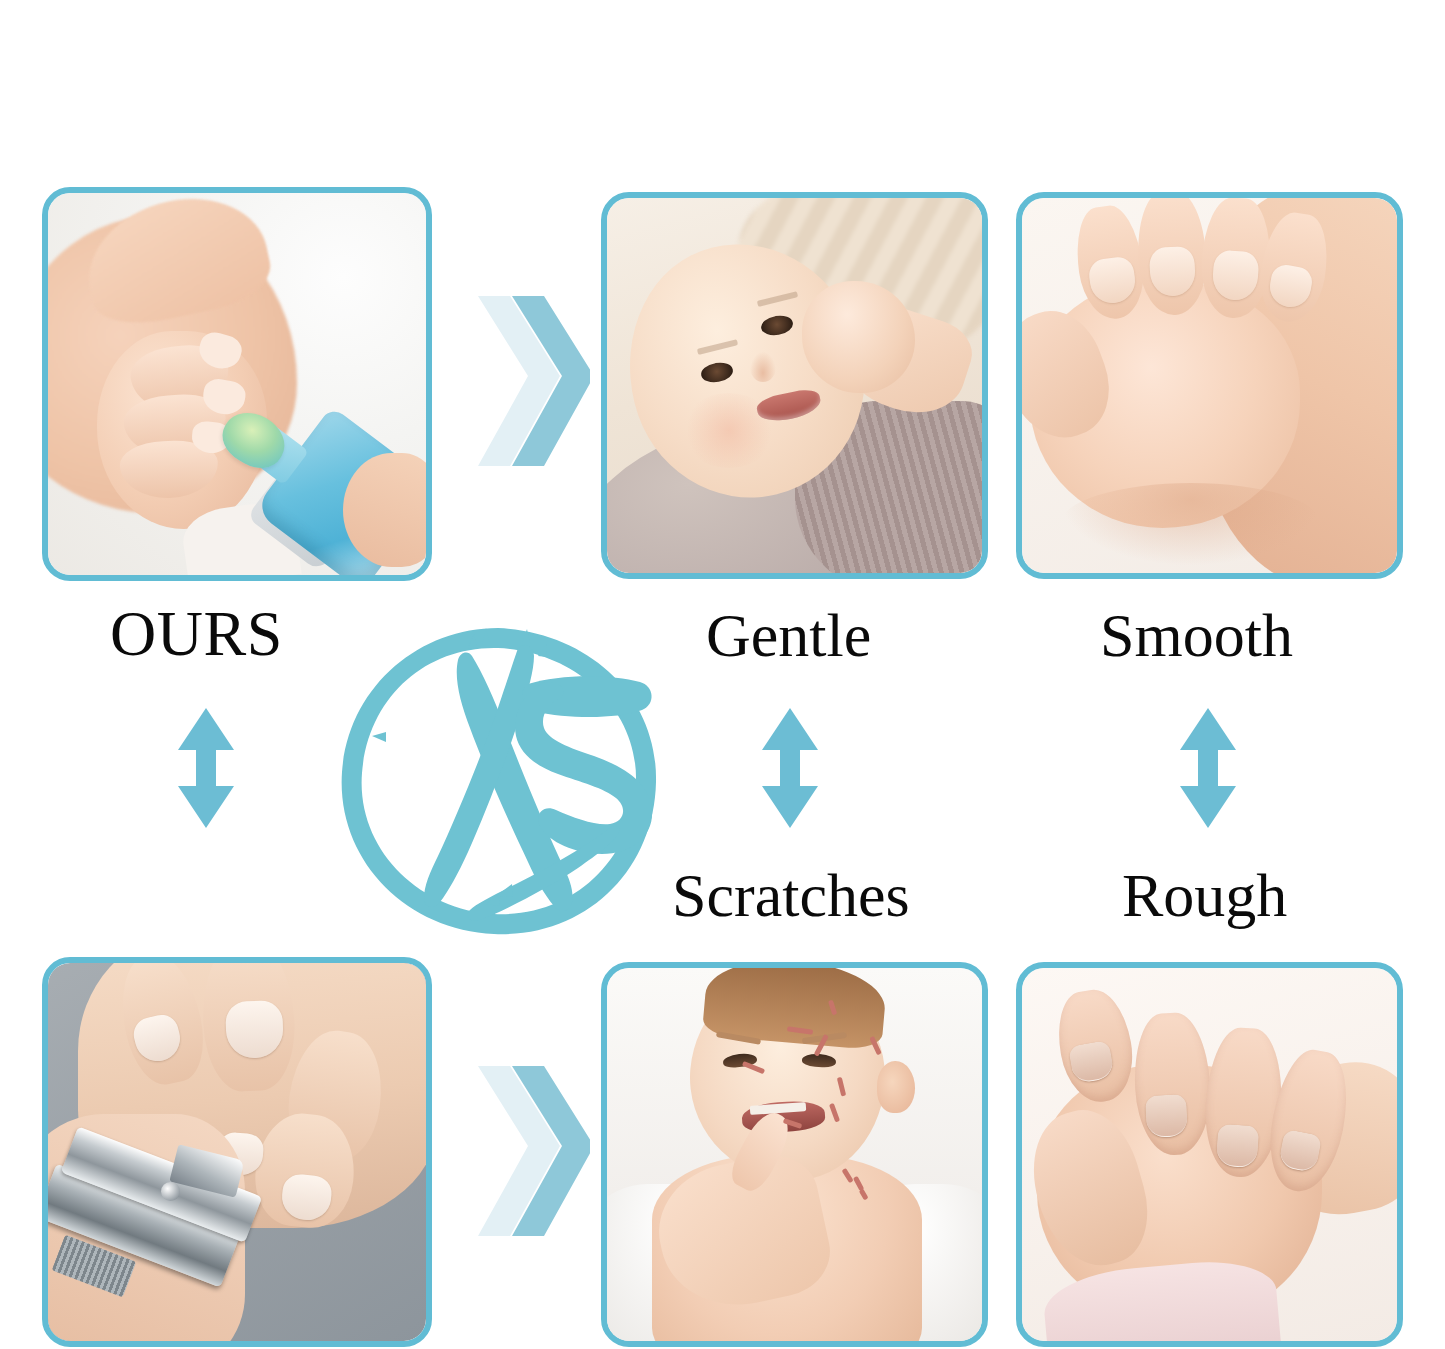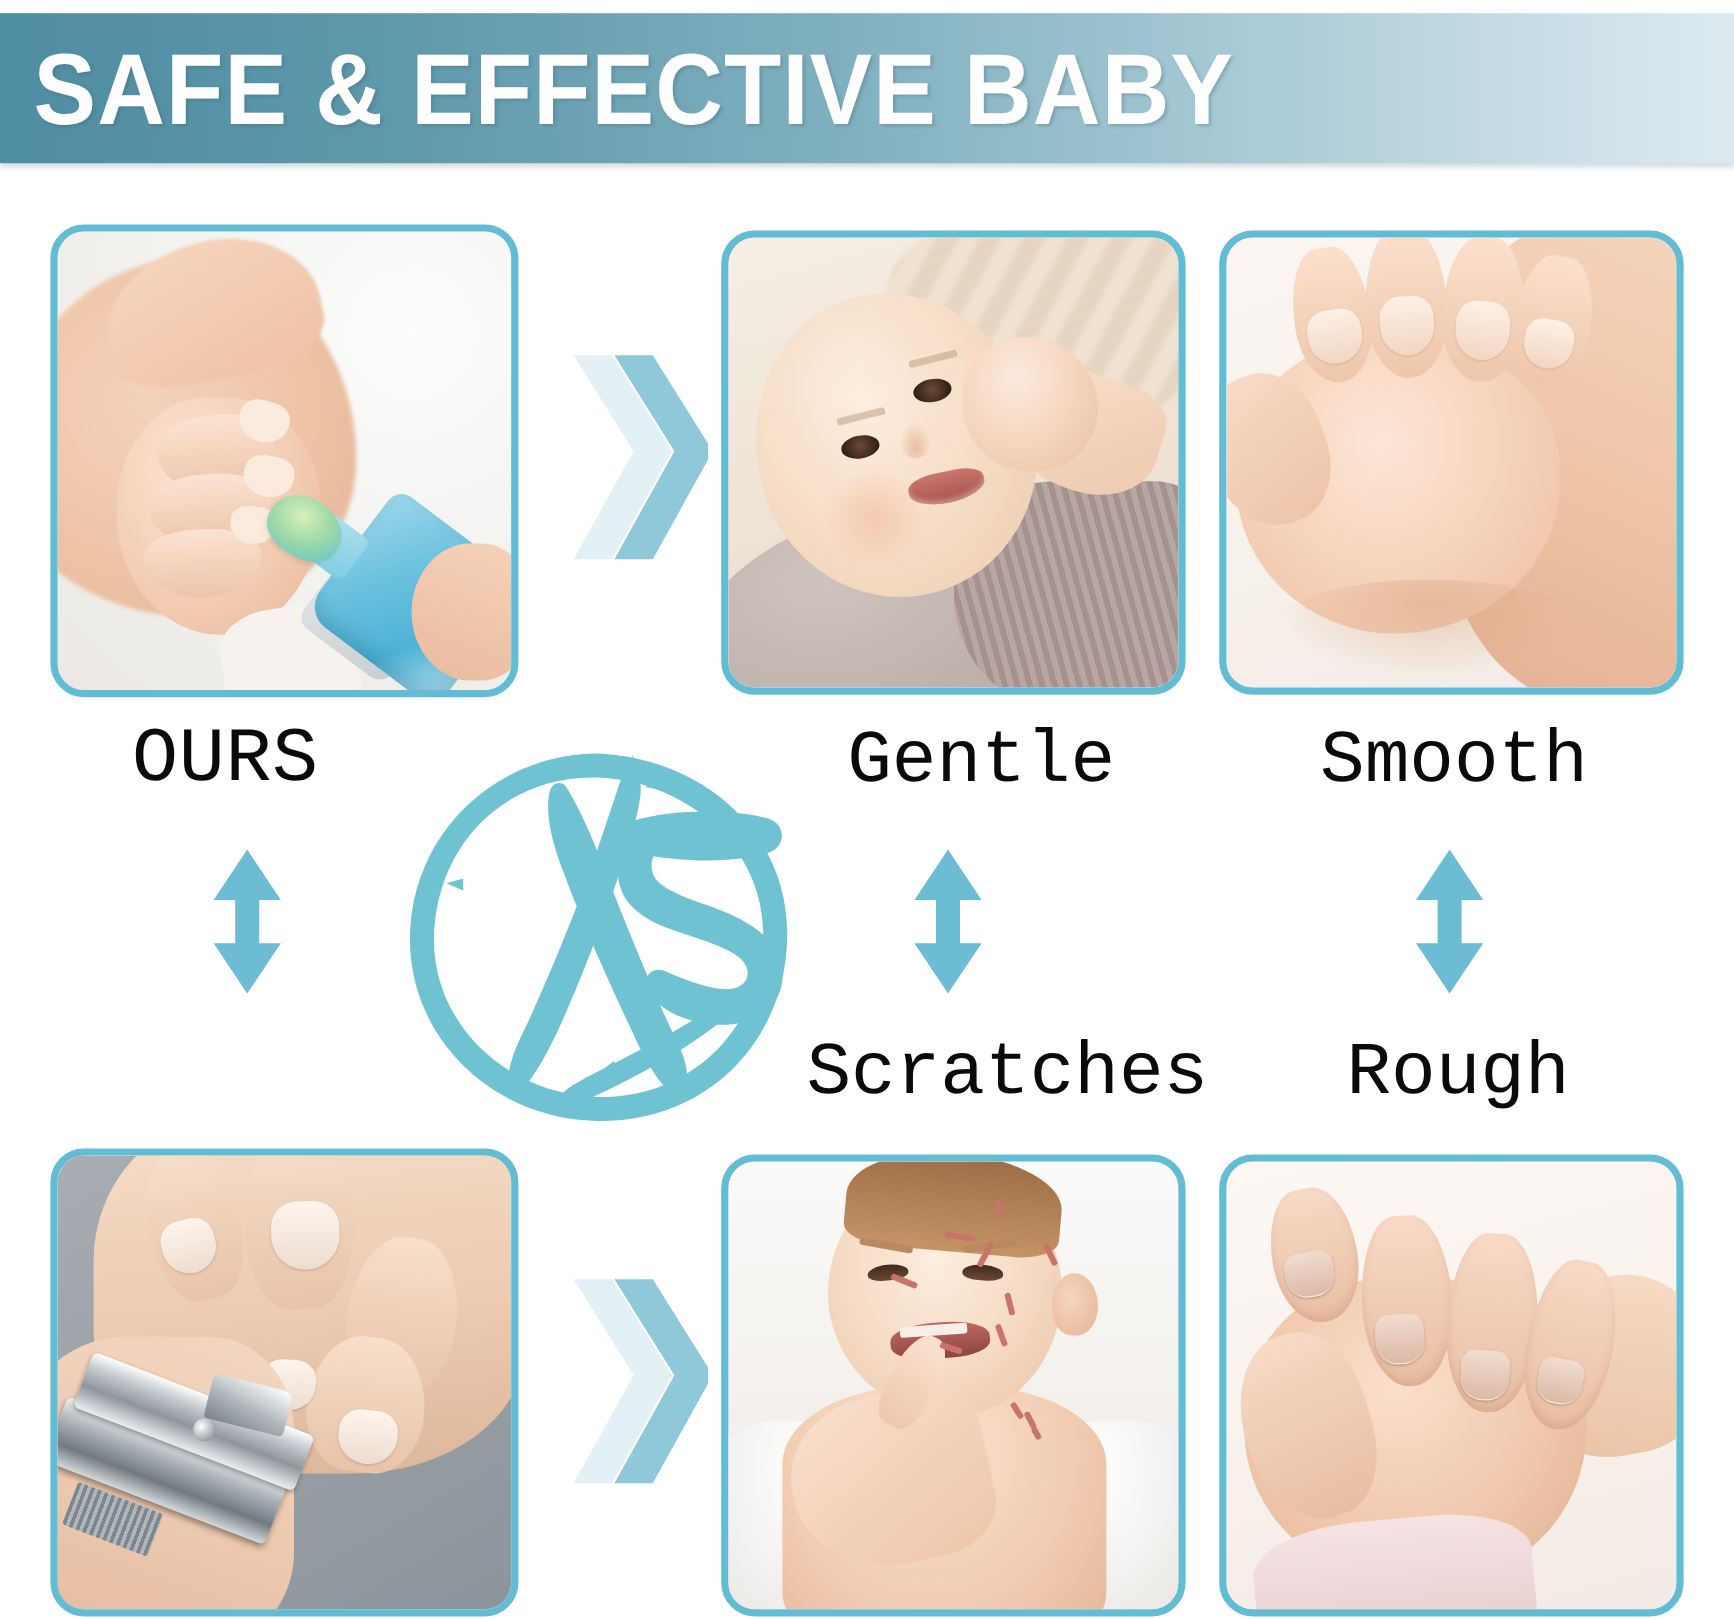--- a/index.html
+++ b/index.html
@@ -298,21 +298,21 @@
   .p6-thumb { position:absolute; left:4%; top:38%; width:28%; height:42%;
     background: linear-gradient(170deg,#f8dbc8,#e7bda0); border-radius: 48% 44% 42% 50%;
     transform: rotate(-16deg); }
   .p6-sleeve { position:absolute; left:6%; bottom:-6%; width:62%; height:26%;
     background: linear-gradient(180deg,#f6e3e3,#e9cfd0); border-radius: 40% 35% 10% 10%;
     transform: rotate(-5deg); }
 
   
   .label {
     position: absolute;
-    font-family: Liberation Mono, monospace;
+    font-family: Liberation Serif, serif;
     color: #0a0a0a;
     white-space: nowrap;
     line-height: 1;
   }
   .label-upper { font-size: 64px; letter-spacing: 0.5px; }
   .label-word  { font-size: 62px; letter-spacing: 0px; }
 
   
   .vs-arrow { position: absolute; }
 
@@ -320,23 +320,20 @@
   .chevrons { position: absolute; }
 
   
   .vs-badge { position: absolute; }
 </style>
 </head>
 <body>
 
 <div class="infographic">
 
-  <div class="header-banner">
-    <div class="header-title">SAFE &amp; EFFECTIVE BABY</div>
-  </div>
 
   <div class="panel" style="left:42px; top:187px; width:390px; height:394px;">
     <div class="photo">
       <div class="p1-bg"></div>
       <div class="p1-adulthand"></div>
       <div class="p1-thumb"></div>
       <div class="p1-babyfist"></div>
       <div class="p1-f1"></div>
         <div class="p1-f2"></div>
         <div class="p1-f3"></div>

